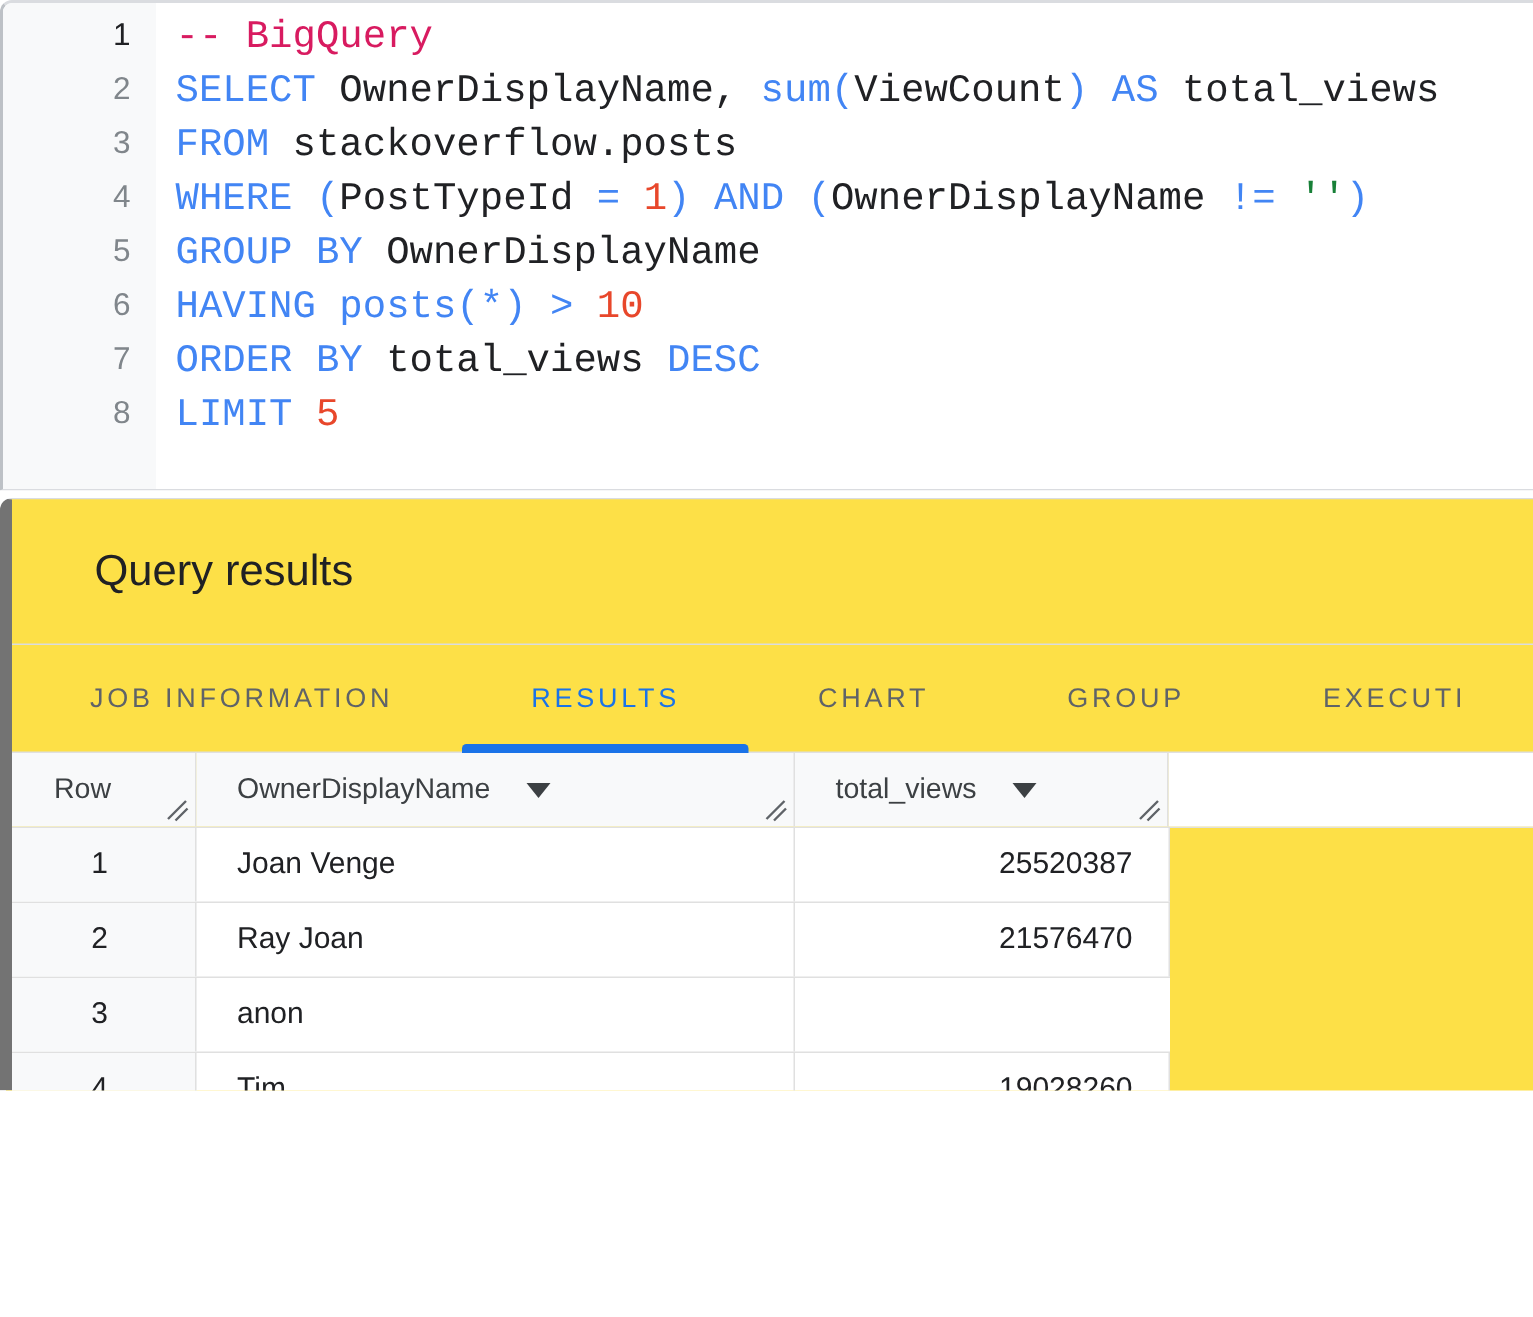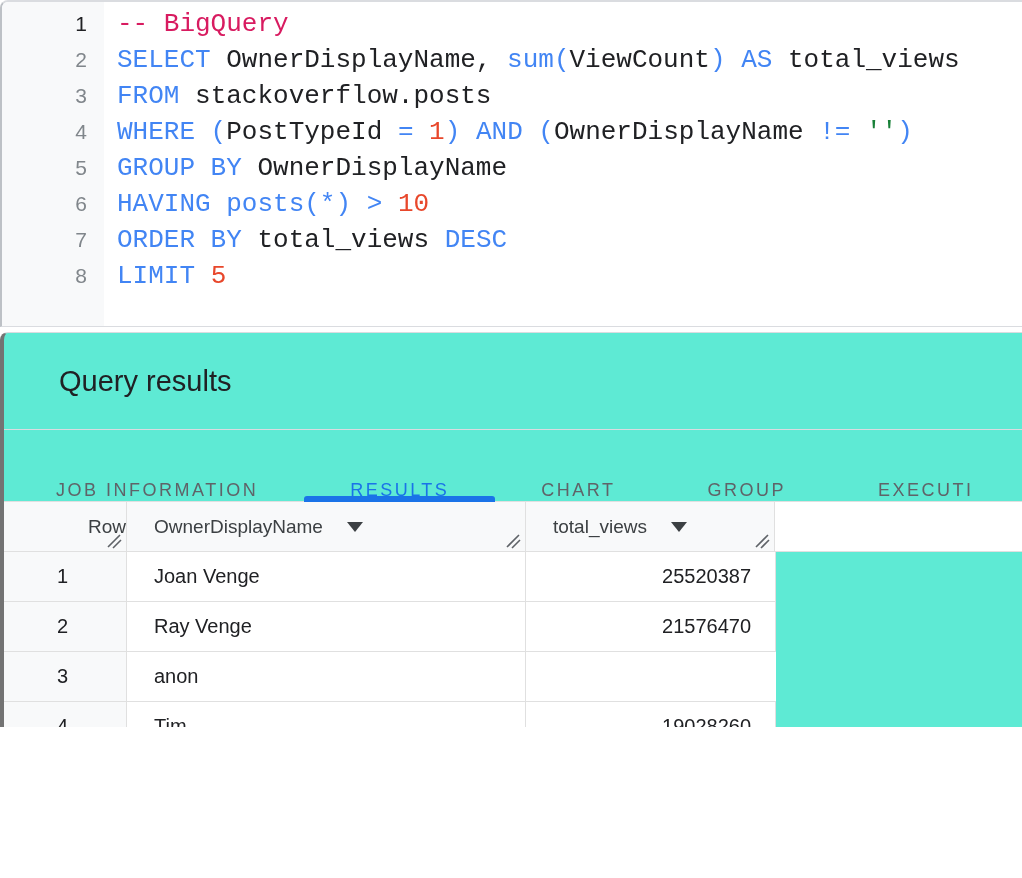--- a/index.html
+++ b/index.html
@@ -27,43 +27,43 @@
     font-family:Liberation Mono, monospace; font-size:26px;}
   .tok-kw,.tok-fn,.tok-pn,.tok-op{color:var(--kw);}
   .tok-id{color:var(--id);}
   .tok-num{color:var(--num);}
   .tok-str{color:var(--str);}
   .tok-com{color:var(--com);}
 
   
   .results-card{
     width:1022px; height:395px; margin-top:5px;
-    border-top:1px solid var(--border); border-left:4px solid #737373;
-    border-top-left-radius:8px; background:#5eead4; overflow:hidden;
+    border-top:1px solid var(--border); border-left:8px solid #737373;
+    border-top-left-radius:8px; background:#fde047; overflow:hidden;
   }
   .results-title-row{height:97px; display:flex; align-items:center;
     padding-left:55px; border-bottom:1px solid var(--border);}
   .results-title{font-size:29px; font-weight:400; color:#202124;}
 
   
   .tabs-row{height:72px; display:flex; padding-left:6px;
     border-bottom:1px solid var(--grid); position:relative;}
-  .tab{position:relative; display:flex; align-items:flex-end; padding:0 46px;
+  .tab{position:relative; display:flex; align-items:center; padding:0 46px;
     font-size:18px; font-weight:500; letter-spacing:2.5px; white-space:nowrap;
     color:var(--tab-inactive); cursor:pointer;}
   .tab.active{color:var(--accent);}
   .tab-indicator{position:absolute; left:0; right:0; bottom:-1px; height:6px;
     background:var(--accent); border-radius:3px 3px 0 0;}
 
   
   .thead{display:flex; height:50px; border-bottom:1px solid var(--grid);}
   .th{position:relative; background:var(--header-bg); display:flex;
     align-items:center; border-right:1px solid var(--grid);
     font-size:19px; font-weight:500; color:var(--head-text);}
-  .th-row{width:123px; padding-left:28px;justify-content:flex-end;}
+  .th-row{width:123px; padding-left:28px;}
   .th-name{width:399px; padding-left:27px;}
   .th-views{width:249px; padding-left:27px;}
   .th-filler{flex:1; background:#fff;}
   .sort-caret{width:0; height:0; margin-left:24px; cursor:pointer;
     border-left:8px solid transparent; border-right:8px solid transparent;
     border-top:10px solid var(--head-text);}
   .resize-handle{position:absolute; right:4px; bottom:4px; width:15px; height:15px;
     cursor:col-resize;}
   .trow{display:flex; width:772px; height:50px; border-bottom:1px solid var(--grid);
     background:#fff;}
@@ -147,21 +147,21 @@
         <div class="th-filler"></div>
       </div>
     <div id="tbody">
         <div class="trow">
           <div class="td td-row">1</div>
           <div class="td td-name">Joan Venge</div>
           <div class="td td-views">25520387</div>
         </div>
         <div class="trow">
           <div class="td td-row">2</div>
-          <div class="td td-name">Ray Venge</div>
+          <div class="td td-name">Ray Joan</div>
           <div class="td td-views">21576470</div>
         </div>
         <div class="trow">
           <div class="td td-row">3</div>
           <div class="td td-name">anon</div>
         </div>
         <div class="trow">
           <div class="td td-row">4</div>
           <div class="td td-name">Tim</div>
           <div class="td td-views">19028260</div>

